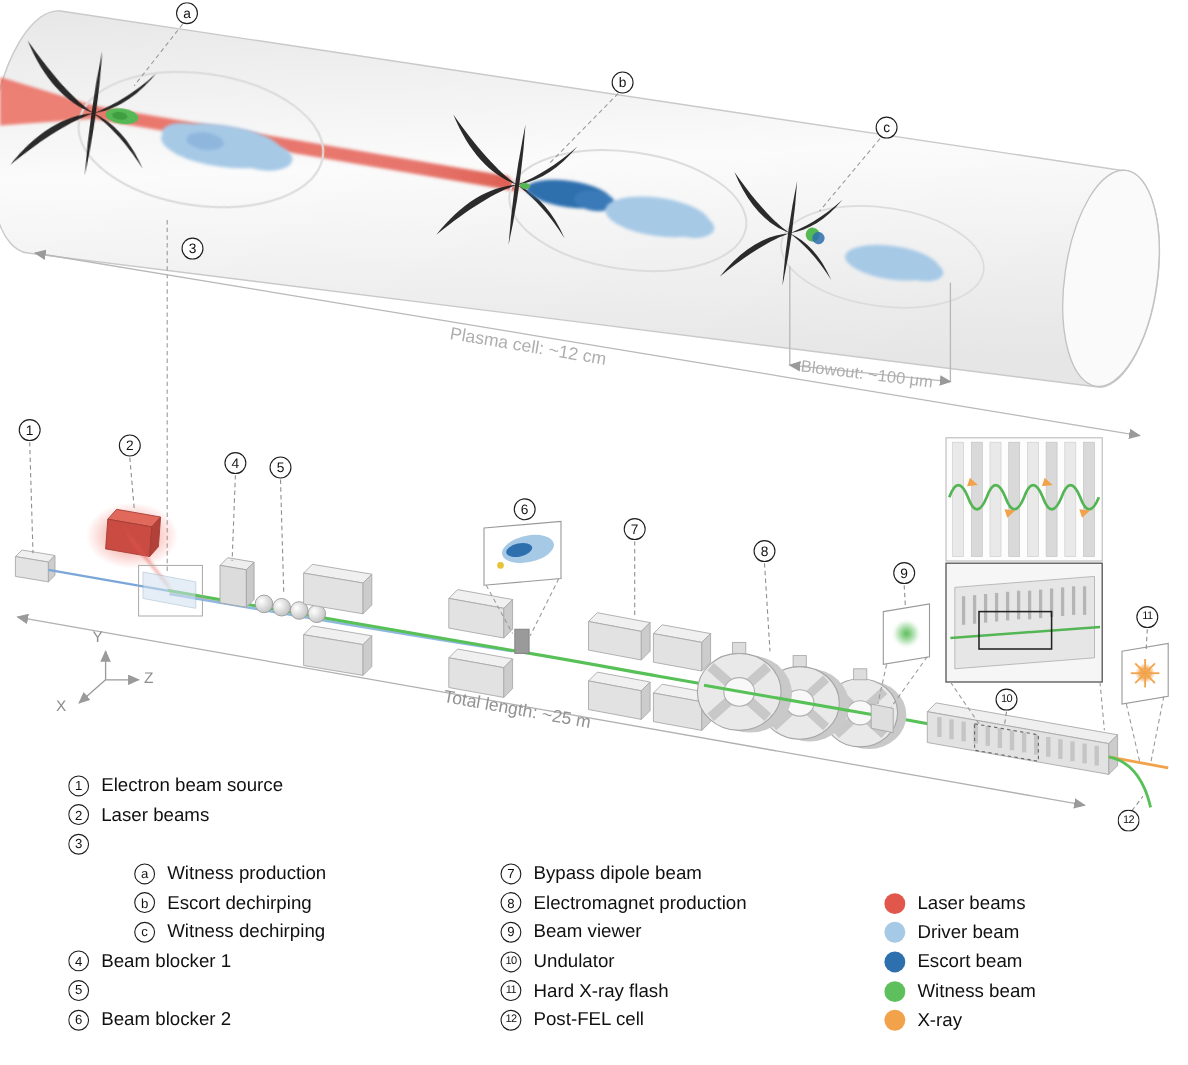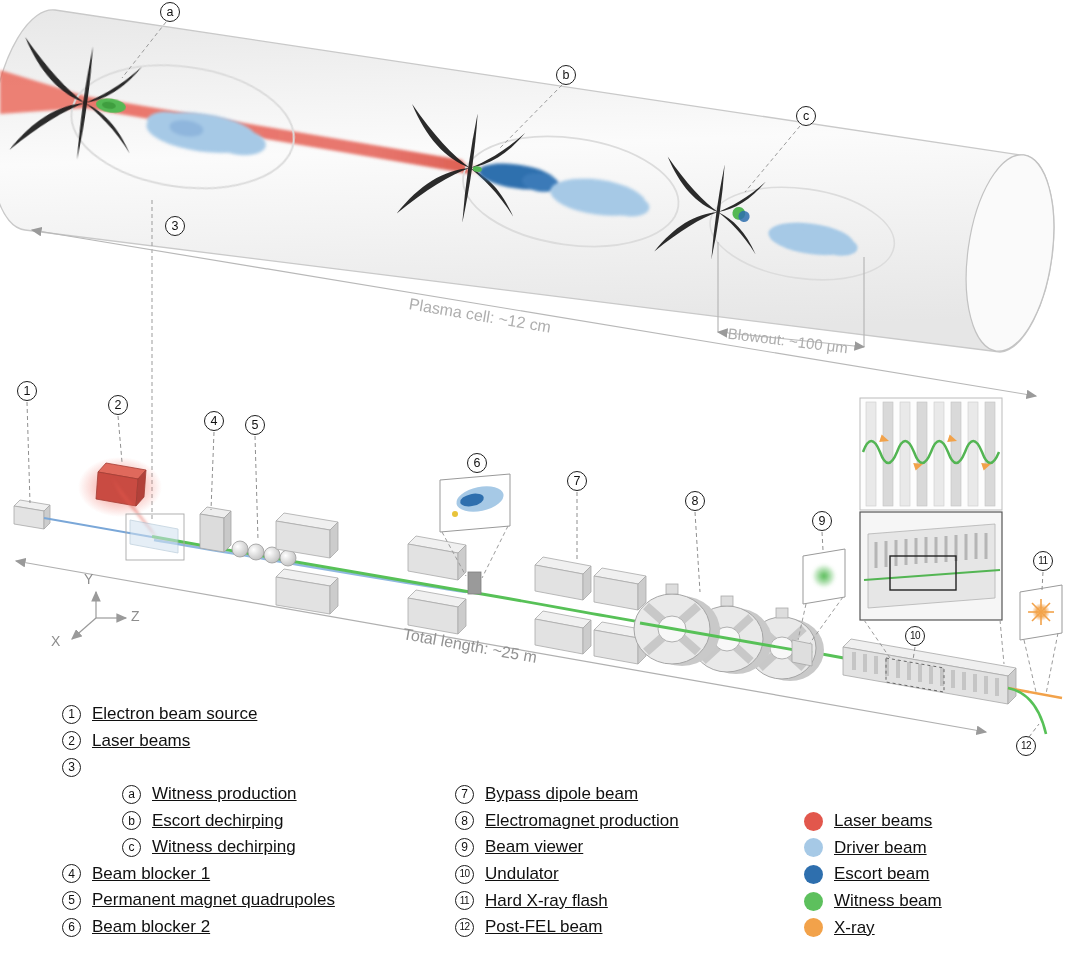--- a/index.html
+++ b/index.html
@@ -13,21 +13,21 @@
   .caption{position:absolute;color:#aeaeae;font-size:16px;white-space:nowrap;text-align:center;}
   .axis-label{position:absolute;color:#8d8d8d;font-size:14px;}
   .legend{position:absolute;color:#101010;font-size:17px;}
   .lg-row{display:flex;align-items:center;height:26.6px;}
   .lg-row.indent{padding-left:60px;}
   .lg-marker{width:19px;height:19px;flex:0 0 19px;border:1.3px solid #1c1c1c;border-radius:50%;
              box-sizing:border-box;display:flex;align-items:center;justify-content:center;
              font-size:12px;margin-right:11px;line-height:1;background:#fff;}
   .lg-marker.wide{font-size:10px;letter-spacing:-.5px;}
   .lg-dot{width:19px;height:19px;flex:0 0 19px;border-radius:50%;margin-right:11px;}
-  .lg-label{white-space:nowrap;text-decoration:underline;}
+  .lg-label{white-space:nowrap;}
 </style>
 </head>
 <body>
 
 <div class="stage">
 
 <svg width="1080" height="968" viewBox="0 0 1080 968">
   <defs>
     <linearGradient id="tubeGrad" x1="0" y1="0" x2="0.12" y2="1">
       <stop offset="0" stop-color="#e7e7e7"></stop>
@@ -429,21 +429,20 @@
   <div class="lg-row indent">
     <span class="lg-marker">c</span>
     <span class="lg-label">Witness dechirping</span>
   </div>
   <div class="lg-row">
     <span class="lg-marker">4</span>
     <span class="lg-label">Beam blocker 1</span>
   </div>
   <div class="lg-row">
     <span class="lg-marker">5</span>
-    <span class="lg-label">Permanent magnet quadrupoles</span>
   </div>
   <div class="lg-row">
     <span class="lg-marker">6</span>
     <span class="lg-label">Beam blocker 2</span>
   </div>
 </div>
 
 <div class="legend" style="left:455px;top:781px">
   <div class="lg-row">
     <span class="lg-marker">7</span>
@@ -460,21 +459,21 @@
   <div class="lg-row">
     <span class="lg-marker wide">10</span>
     <span class="lg-label">Undulator</span>
   </div>
   <div class="lg-row">
     <span class="lg-marker wide">11</span>
     <span class="lg-label">Hard X-ray flash</span>
   </div>
   <div class="lg-row">
     <span class="lg-marker wide">12</span>
-    <span class="lg-label">Post-FEL beam</span>
+    <span class="lg-label">Post-FEL cell</span>
   </div>
 </div>
 
 <div class="legend" style="left:804px;top:808px">
   <div class="lg-row">
     <span class="lg-dot" style="background: rgb(226, 87, 76);"></span>
     <span class="lg-label">Laser beams</span>
   </div>
   <div class="lg-row">
     <span class="lg-dot" style="background: rgb(166, 201, 230);"></span>

